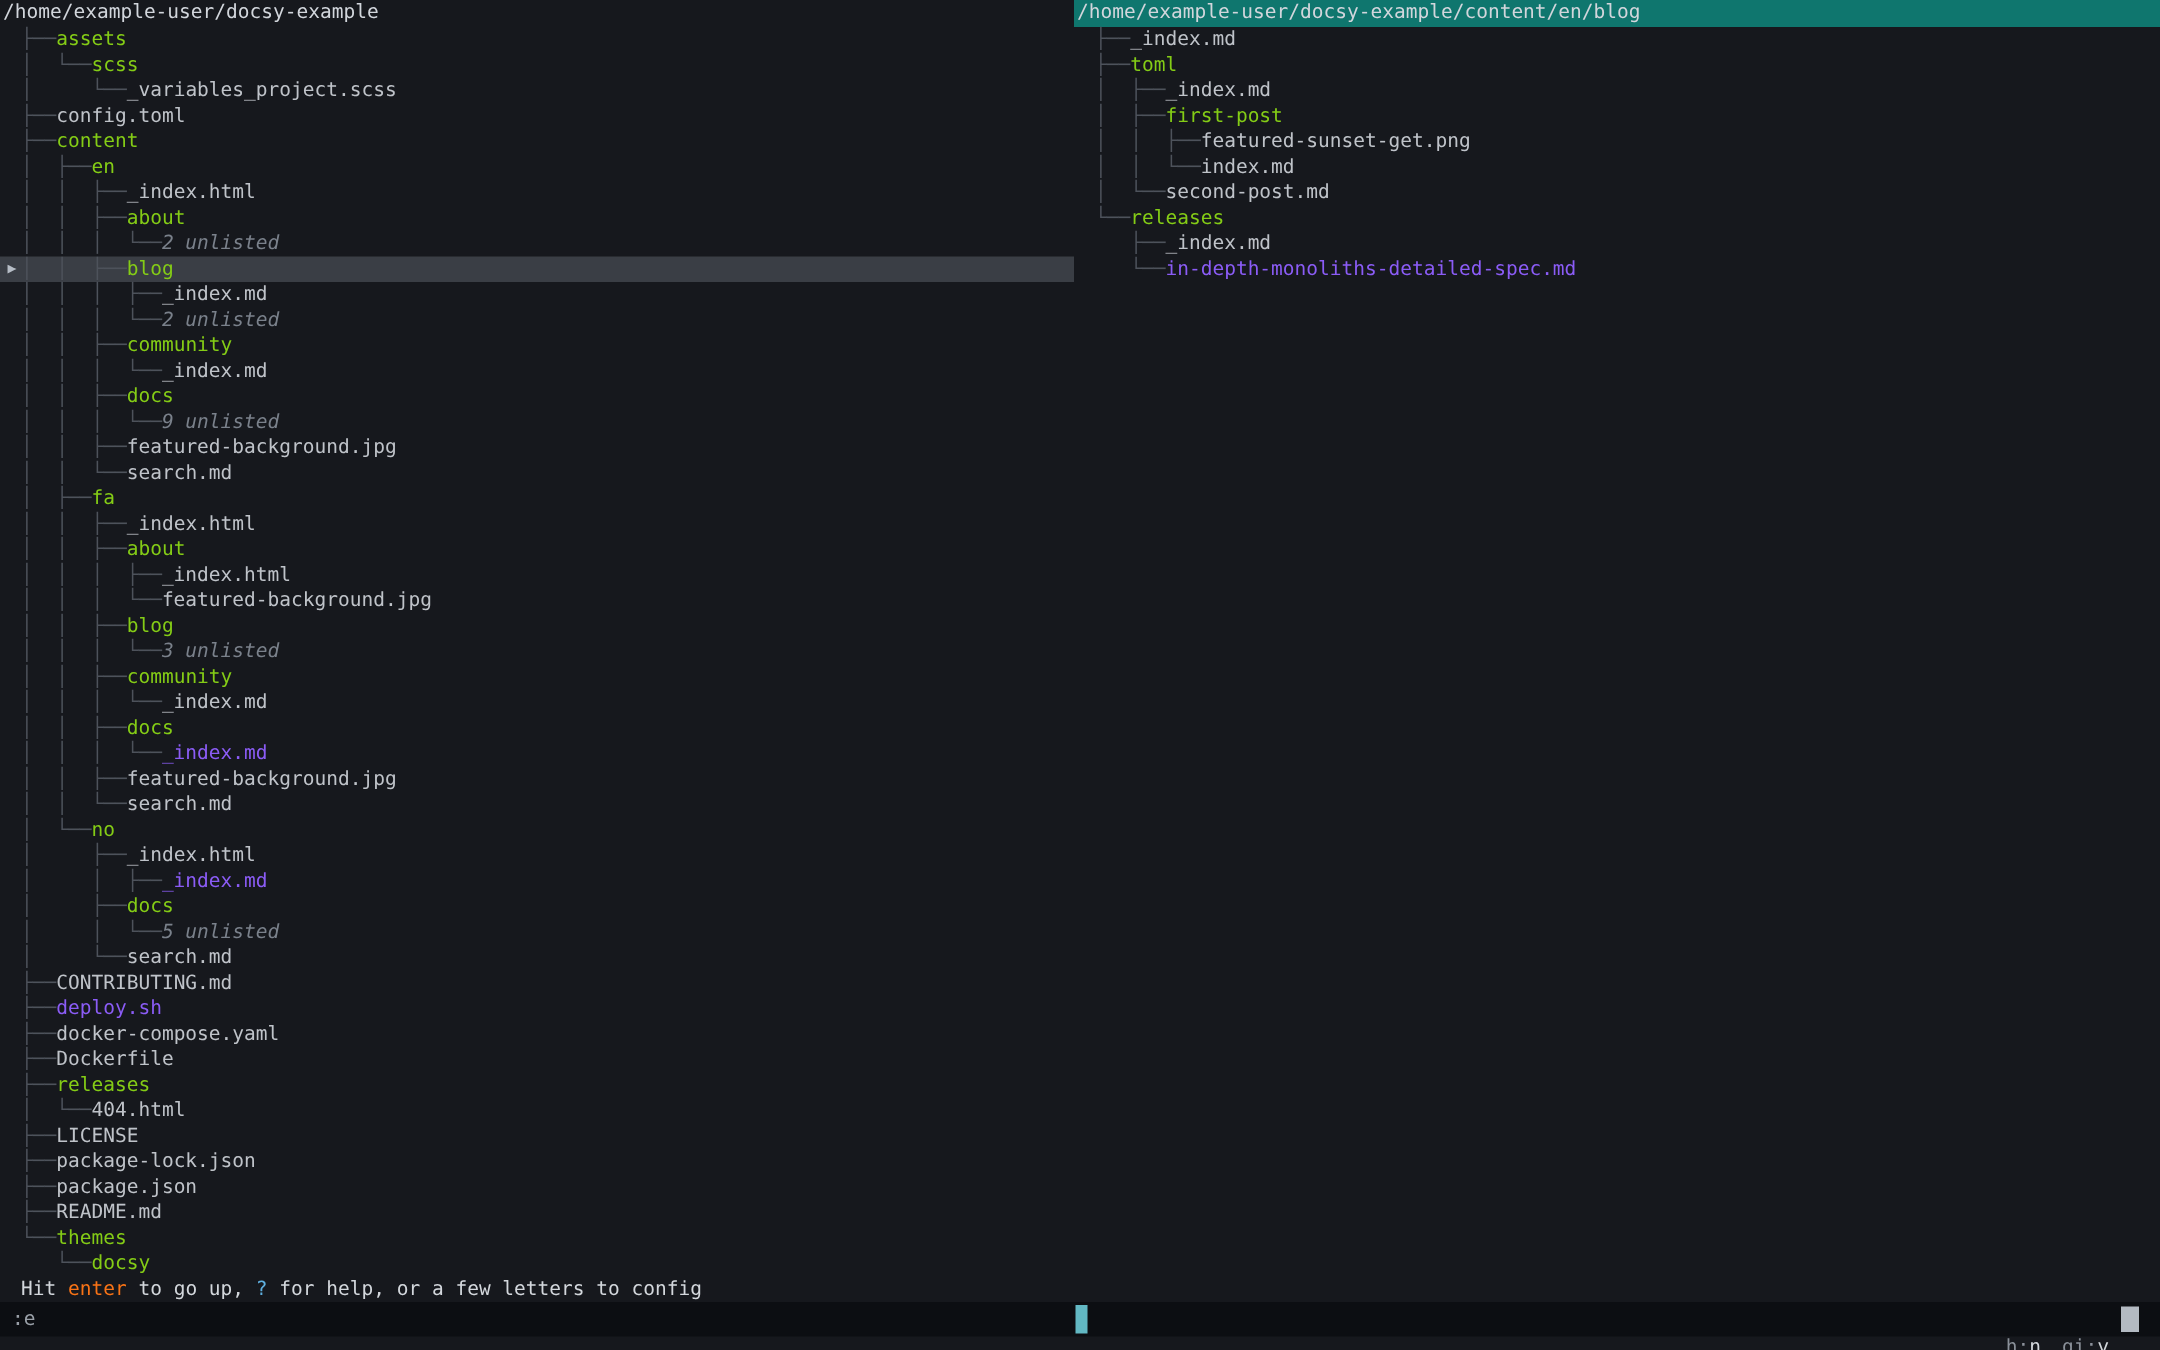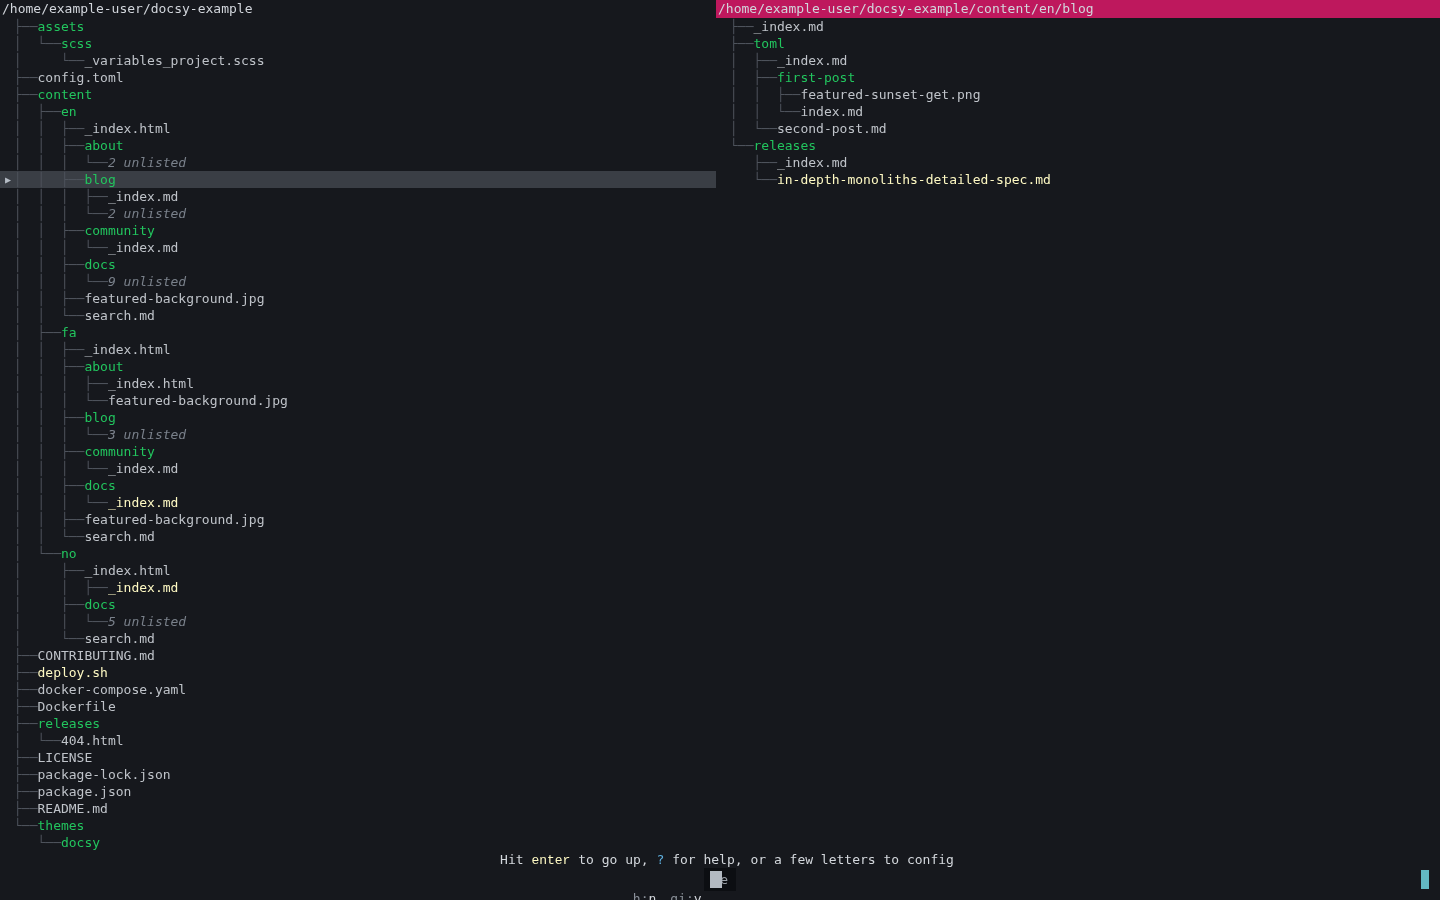--- a/index.html
+++ b/index.html
@@ -3,49 +3,49 @@
 <meta charset="utf-8">
 <style>
   * { box-sizing: border-box; }
   html,body { margin:0; padding:0; }
   body {
     width:1440px; height:900px; overflow:hidden;
     background:#16181d;
     font-family:"DejaVu Sans Mono", monospace;
     font-size:13px; color:#bfc3c9;
   }
-  .app { position:relative; width:1440px; height:900px; display:flex; flex-direction:column;align-items:center; }
+  .app { position:relative; width:1440px; height:900px; display:flex; flex-direction:column; }
   .panels { display:flex; height:851px; }
   .panel { position:relative; height:851px; overflow:hidden; }
   .panel.left  { width:716px; }
   .panel.right { width:724px; }
   .panel-header {
     height:18px; line-height:18px; white-space:pre;
     padding-left:2px; color:#d2d6dc;
   }
-  .panel.right .panel-header { background:#be185d; }
+  .panel.right .panel-header { background:#0f766e; }
   .tree-row {
     height:17px; line-height:17px; white-space:pre;
     padding-left:14px; position:relative;
   }
   .tree-row.selected { background:#3a3e45; }
   .arrow {
     position:absolute; left:5px; top:0; height:17px; line-height:17px;
     color:#b6bdc6; font-size:10px;
   }
   .guides { color:#4d525b; }
-  .c-dir     { color:#22c55e; }
+  .c-dir     { color:#84cc16; }
   .c-file    { color:#bfc3c9; }
-  .c-special { color:#fef9c3;margin-top:40px; }
+  .c-special { color:#8b5cf6;margin-top:40px; }
   .c-meta    { color:#7a818b; font-style:italic; }
   .status-bar {
     height:17px; line-height:17px; white-space:pre;
     padding-left:14px; color:#d3d7dc;
   }
-  .k-gold { color:#fef9c3;font-family:Liberation Mono, monospace; }
+  .k-gold { color:#f97316; }
   .k-blue { color:#5fb0e0; }
   .input-bar {
     height:23px; background:#0c0e12; position:relative;
     line-height:23px; white-space:pre;
   }
   .left-input { position:absolute; left:8px; top:0; color:#9aa0a8; }
   .cursor { position:absolute; left:717px; top:2px; width:8px; height:19px; background:#62b8c3; }
   .flags { position:absolute; right:34px; top:0; white-space:pre;margin-top:19px; }
   .flag { display:inline-block; }
   .flag + .flag { margin-left:14px; }

